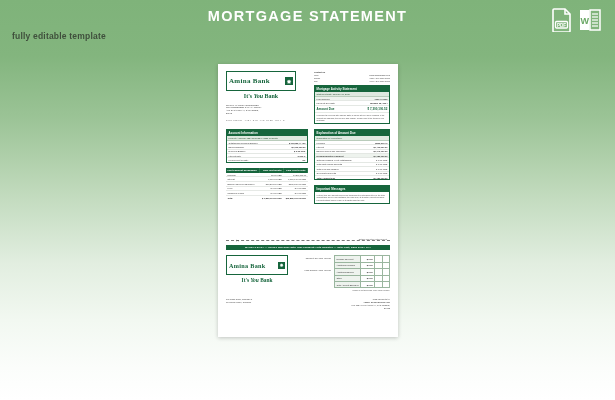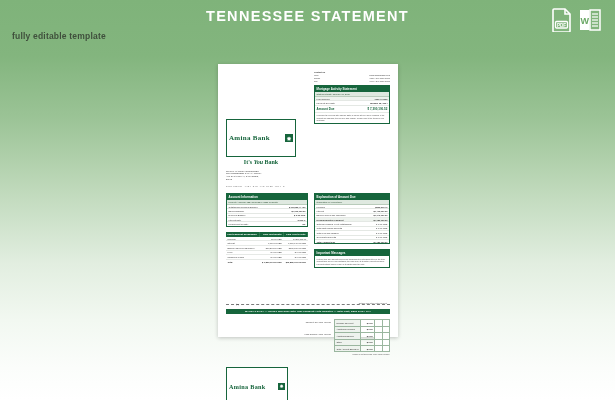--- a/index.html
+++ b/index.html
@@ -48,21 +48,21 @@
   
   .t{font-size:2.1px;line-height:2.9px;color:#3a3a3a;letter-spacing:0.02px;}
   .tb{font-weight:bold;}
   .right{text-align:right;}
 
   
   .logo-wrap{position:relative;}
   .logo-box{
     border:0.7px solid #16653c;background:#ffffff;
     display:flex;align-items:center;justify-content:space-between;
-    padding:18px 2px;box-sizing:border-box;margin-top:48px;
+    padding:9px 2px;box-sizing:border-box;
   }
   .logo-text{
     font-family:"Liberation Serif", serif;font-weight:bold;
     color:#16653c;letter-spacing:0.3px;
   }
   .logo-mark{
     background:#16653c;display:flex;align-items:center;justify-content:center;
     color:#ffffff;
   }
   .logo-tag{
@@ -140,21 +140,21 @@
   .coupon-grid td.amt{text-align:right;font-weight:bold;width:16px;}
   .coupon-grid td.cell{background:#fff;width:7px;}
   .coupon-foot{font-size:1.8px;color:#555;text-align:right;padding-top:0.6px;}
   .scanline{font-family:"Liberation Mono", monospace;font-size:2.3px;color:#333;letter-spacing:0.3px;}
 </style>
 </head>
 <body>
 
 <div class="brandbar">
   <div class="brand-sub">fully editable template</div>
-  <div class="doc-title">TENNESSEE STATEMENT</div>
+  <div class="doc-title">MORTGAGE STATEMENT</div>
 
   <div class="filetypes">
     <span title="PDF">
       <svg width="20" height="24" viewBox="0 0 20 24">
         <path d="M2 1 h11 l5 5 v17 a1 1 0 0 1 -1 1 H2 a1 1 0 0 1 -1 -1 V2 a1 1 0 0 1 1 -1 z" fill="none" stroke="#ffffff" stroke-width="1.6"></path>
         <path d="M13 1 v5 h5" fill="none" stroke="#ffffff" stroke-width="1.6"></path>
         <rect x="3.5" y="13.5" width="12" height="6.5" rx="1" fill="none" stroke="#ffffff" stroke-width="1.3"></rect>
         <text x="9.5" y="18.6" font-family="Liberation Sans, sans-serif" font-size="4.6" font-weight="bold" fill="#ffffff" text-anchor="middle">PDF</text>
       </svg>
     </span>

